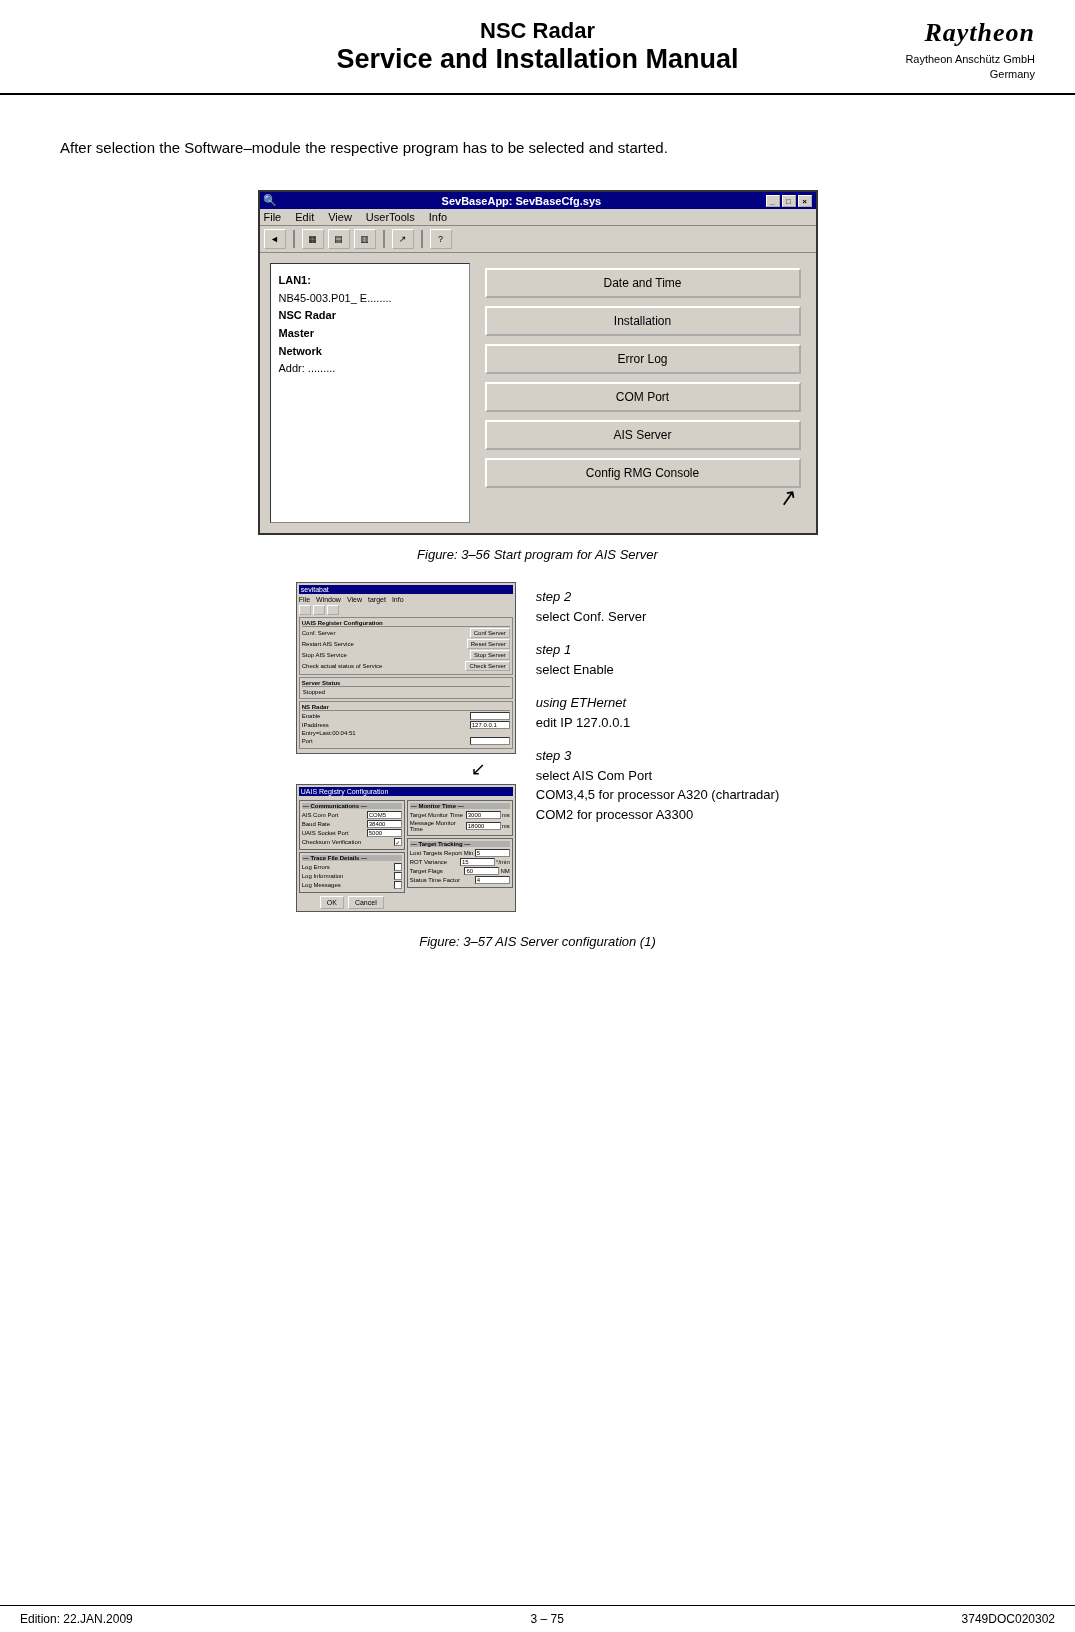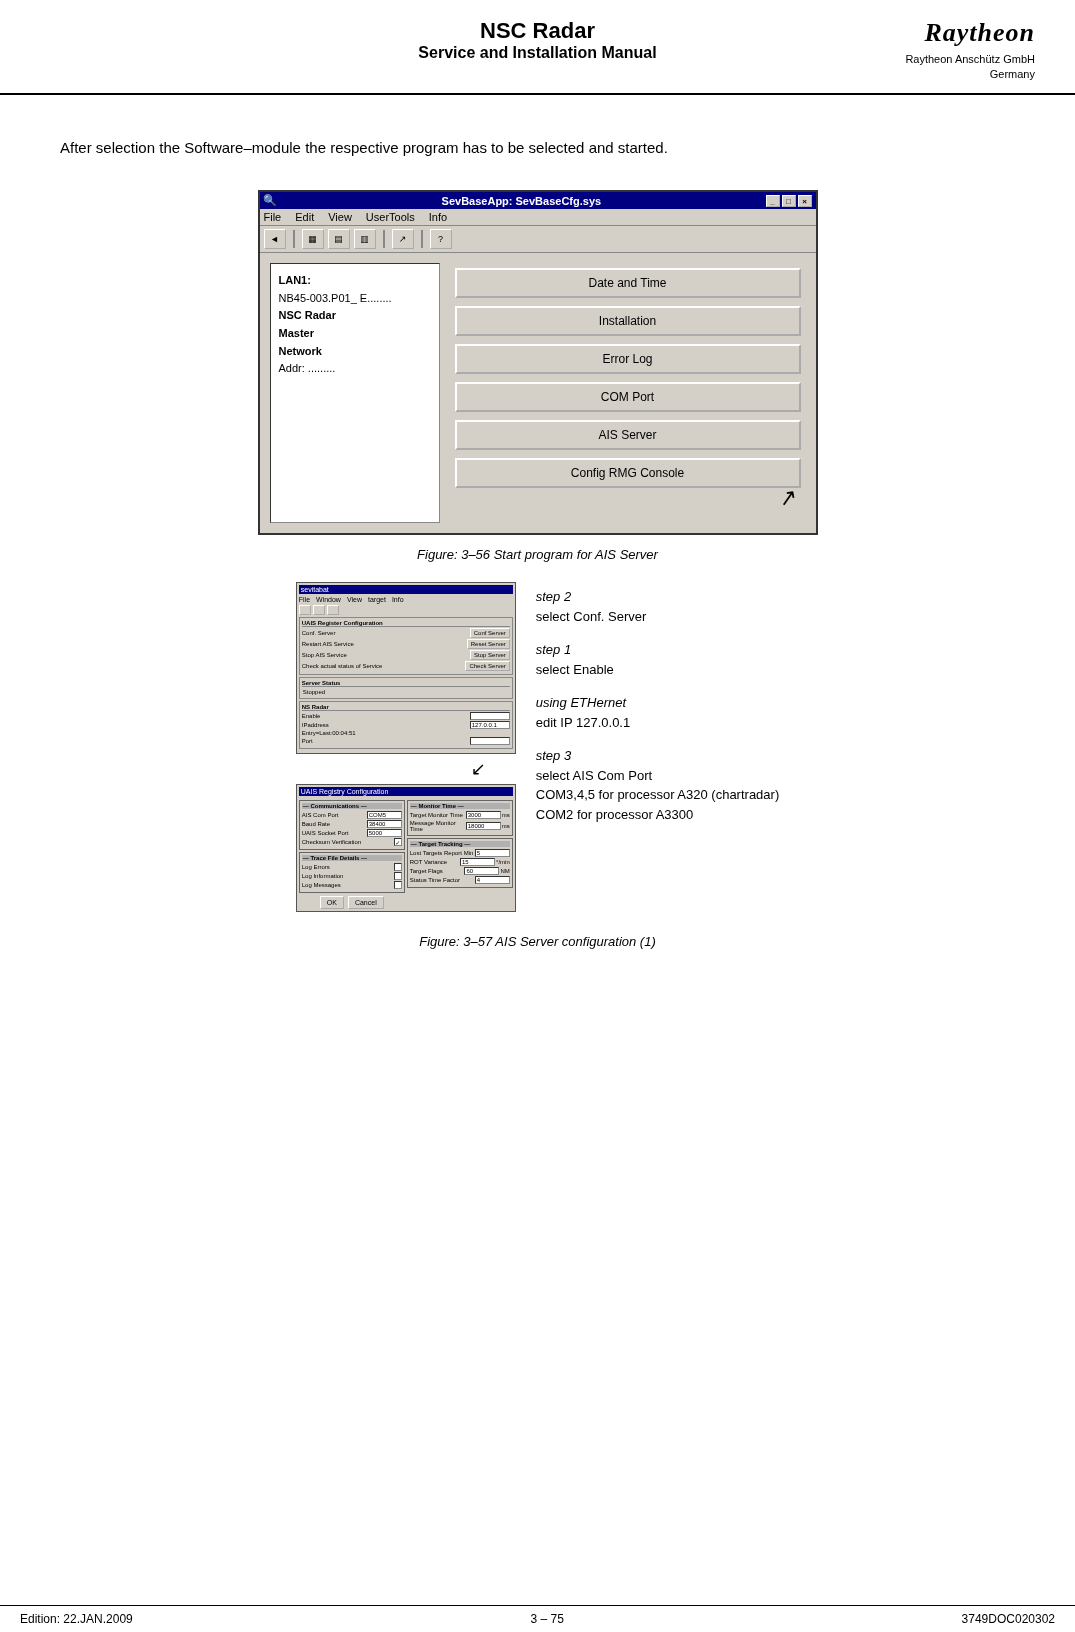--- a/index.html
+++ b/index.html
@@ -24,21 +24,21 @@
     .header-title {
       text-align: center;
       flex: 1;
     }
     .header-title h1 {
       font-size: 22px;
       font-weight: bold;
       font-family: Arial, sans-serif;
     }
     .header-title h2 {
-      font-size: 16px;
+      font-size: 27px;
       font-weight: bold;
       font-family: Arial, sans-serif;
     }
     .header-logo {
       text-align: right;
       min-width: 160px;
     }
     .raytheon-logo {
       font-size: 26px;
       font-weight: bold;
@@ -142,21 +142,21 @@
       display: flex;
       background: #d4d0c8;
       padding: 10px;
       gap: 10px;
       min-height: 280px;
     }
 
     .win-left-panel {
       background: #fff;
       border: 1px inset #888;
-      width: 170px;
+      width: 200px;
       padding: 8px;
       font-size: 11px;
       line-height: 1.6;
     }
     .win-left-panel .bold { font-weight: bold; }
 
     .win-right-panel {
       flex: 1;
       display: flex;
       flex-direction: column;

